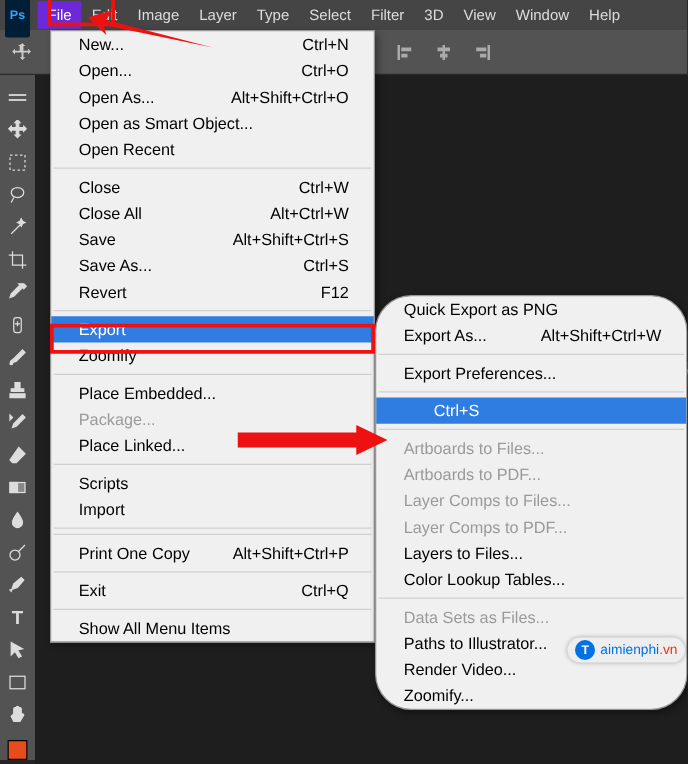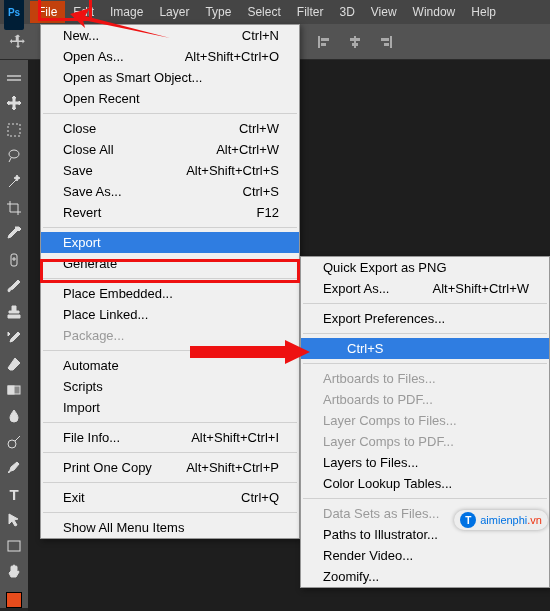--- a/index.html
+++ b/index.html
@@ -1,37 +1,37 @@
 <!DOCTYPE html>
 <html><head>
 <meta charset="utf-8">
 <style>
   * { box-sizing: border-box; margin: 0; padding: 0; font-family: "Segoe UI", Tahoma, sans-serif; }
   body { width: 550px; height: 611px; background: #252525; overflow: hidden; position: relative; }
   .menubar { display: flex; align-items: center; height: 24px; background: #454545; color: #ddd; font-size: 12px; padding-left: 4px; }
   .menubar .logo { width: 20px; height: 36px; display: flex; align-items: center; justify-content: center; background: #001e36; color: #31a8ff; font-weight: bold; font-size: 10px; border-radius: 2px; margin-right: 6px; }
   .menubar .mi { padding: 4px 8px; cursor: default; }
-  .menubar .mi.open { background: #c2410c; color: #fff; }
+  .menubar .mi.open { background: #6d28d9; color: #fff; }
   .optbar { height: 36px; background: #535353; display: flex; align-items: center; padding-left: 6px; gap: 6px; border-bottom: 1px solid #2a2a2a; }
   .iconbox { width: 24px; height: 24px; display: flex; align-items: center; justify-content: center; color: #ccc; }
   .toolbar { position: absolute; top: 60px; left: 0; width: 28px; background: #535353; display: flex; flex-direction: column; align-items: center; padding-top: 6px; gap: 2px; }
   .toolbar .tool { width: 24px; height: 24px; display: flex; align-items: center; justify-content: center; color: #ddd; font-size: 13px; cursor: default; }
   .toolbar .tool svg { width: 16px; height: 16px; fill: #ddd; stroke: #ddd; }
   .swatches { margin-top: 6px; }
   .swatch-fg { width: 16px; height: 16px; background: #e74c1c; border: 1px solid #000; }
   .canvas { position: absolute; top: 60px; left: 28px; right: 0; bottom: 0; background: #1e1e1e; }
   .doc-tab { position: absolute; top: 230px; left: 300px; background: #3c3c3c; color: #ddd; font-size: 11px; padding: 3px 8px; border-top: 1px solid #555; white-space: nowrap; }
   .menu { position: absolute; background: #f0f0f0; border: 1px solid #979797; box-shadow: 2px 2px 6px rgba(0,0,0,.4); font-size: 13px; color: #000; min-width: 250px; }
   .menu .row { display: flex; align-items: center; justify-content: space-between; padding: 3px 20px 3px 22px; white-space: nowrap; cursor: default; position: relative; }
   .menu .row.disabled { color: #9a9a9a; }
   .menu .row.hl { background: #2f7de1; color: #fff; }
   .menu .sep { height: 1px; background: #d0d0d0; margin: 4px 2px; }
   .menu .row .kb { margin-left: 24px; }
   .menu.file { top: 24px; left: 40px; width: 260px; }
-  .menu.sub { top: 256px; left: 300px; width: 248px; }
+  .menu.sub { top: 236px; left: 300px; width: 248px; border-radius: 29px; }
   .red-box { position: absolute; border: 3px solid #e11; pointer-events: none; }
   .red-box.menu1 { top: -3px; left: 38px; width: 54px; height: 24px; }
   .red-box.export { top: 259px; left: 40px; width: 260px; height: 24px; }
   .arrow-red { position: absolute; pointer-events: none; }
   .arrow-red svg path { fill: #e11; }
   .optbar-hidden { color:#bbb; font-size:11px; margin-left: 240px; }
   .watermark { position: absolute; right: 2px; top: 510px; display:flex; align-items:center; background:#eee; border-radius:12px; padding:2px 6px; font-size:11px; color:#0072e3; box-shadow:0 0 4px rgba(0,0,0,.3); }
   .watermark .circ { width:16px; height:16px; border-radius:50%; background:#0072e3; color:#fff; display:flex; align-items:center; justify-content:center; font-weight:bold; margin-right:4px; font-size:10px; }
 </style>
 </head>
@@ -192,20 +192,24 @@
 <div class="canvas">
   <div class="doc-tab">hi.vn_1.gif @ 100% (Taimienphi.vn_2, RGB/8) *</div>
 </div>
 
 <div class="menu file">
   <div class="row">
       <span>New...</span>
       <span class="kb">Ctrl+N</span>
     </div>
   <div class="row">
+      <span>Open...</span>
+      <span class="kb">Ctrl+O</span>
+    </div>
+  <div class="row">
       <span>Open As...</span>
       <span class="kb">Alt+Shift+Ctrl+O</span>
     </div>
   <div class="row">
       <span>Open as Smart Object...</span>
     </div>
   <div class="row arw">
       <span>Open Recent</span>
     </div>
   <div class="sep"></div>
@@ -227,47 +231,40 @@
     </div>
   <div class="row">
       <span>Revert</span>
       <span class="kb">F12</span>
     </div>
   <div class="sep"></div>
   <div class="row hl arw">
       <span>Export</span>
     </div>
   <div class="row arw">
-      <span>Generate</span>
+      <span>Zoomify</span>
     </div>
   <div class="sep"></div>
   <div class="row">
       <span>Place Embedded...</span>
     </div>
+  <div class="row disabled">
+      <span>Package...</span>
+    </div>
   <div class="row">
       <span>Place Linked...</span>
     </div>
-  <div class="row disabled">
-      <span>Package...</span>
-    </div>
-  <div class="sep"></div>
-  <div class="row arw">
-      <span>Automate</span>
-    </div>
+  <div class="sep"></div>
   <div class="row arw">
       <span>Scripts</span>
     </div>
   <div class="row arw">
       <span>Import</span>
     </div>
   <div class="sep"></div>
-  <div class="row">
-      <span>File Info...</span>
-      <span class="kb">Alt+Shift+Ctrl+I</span>
-    </div>
   <div class="sep"></div>
   <div class="row">
       <span>Print One Copy</span>
       <span class="kb">Alt+Shift+Ctrl+P</span>
     </div>
   <div class="sep"></div>
   <div class="row">
       <span>Exit</span>
       <span class="kb">Ctrl+Q</span>
     </div>

